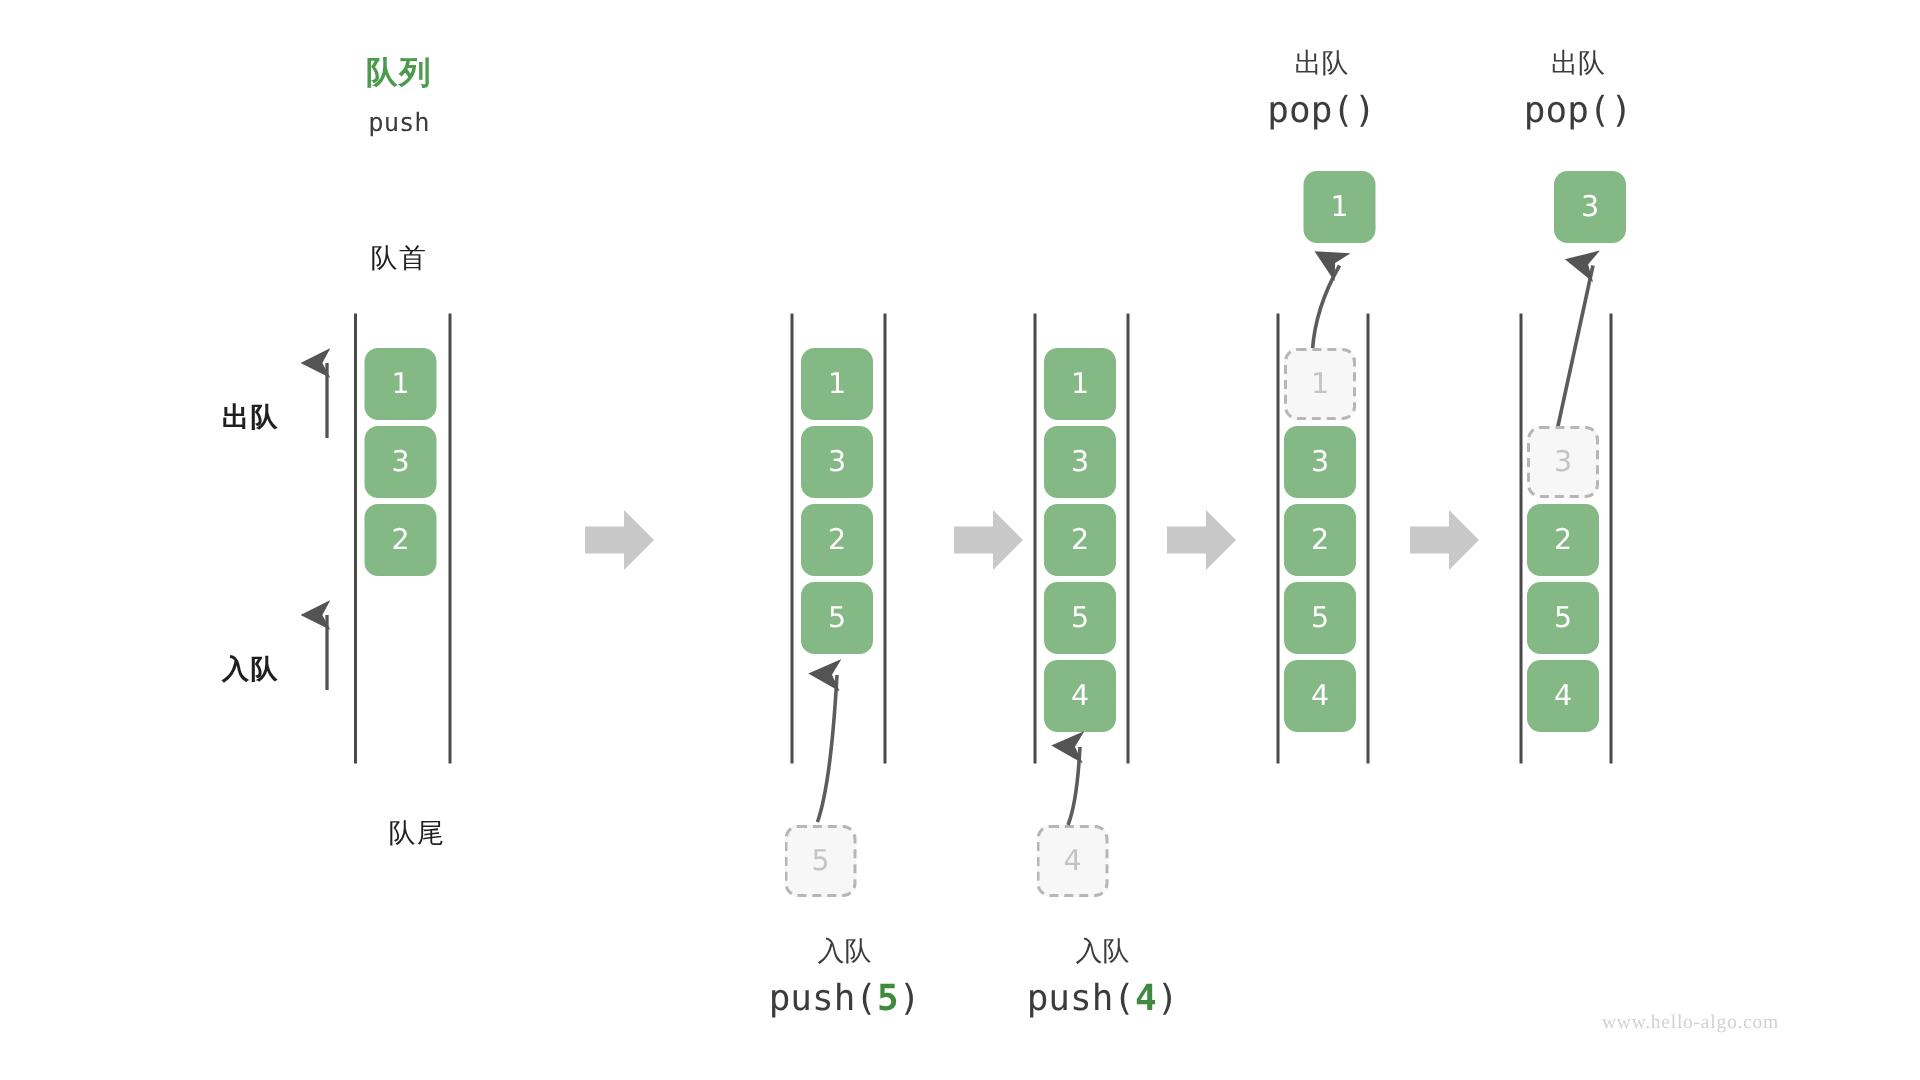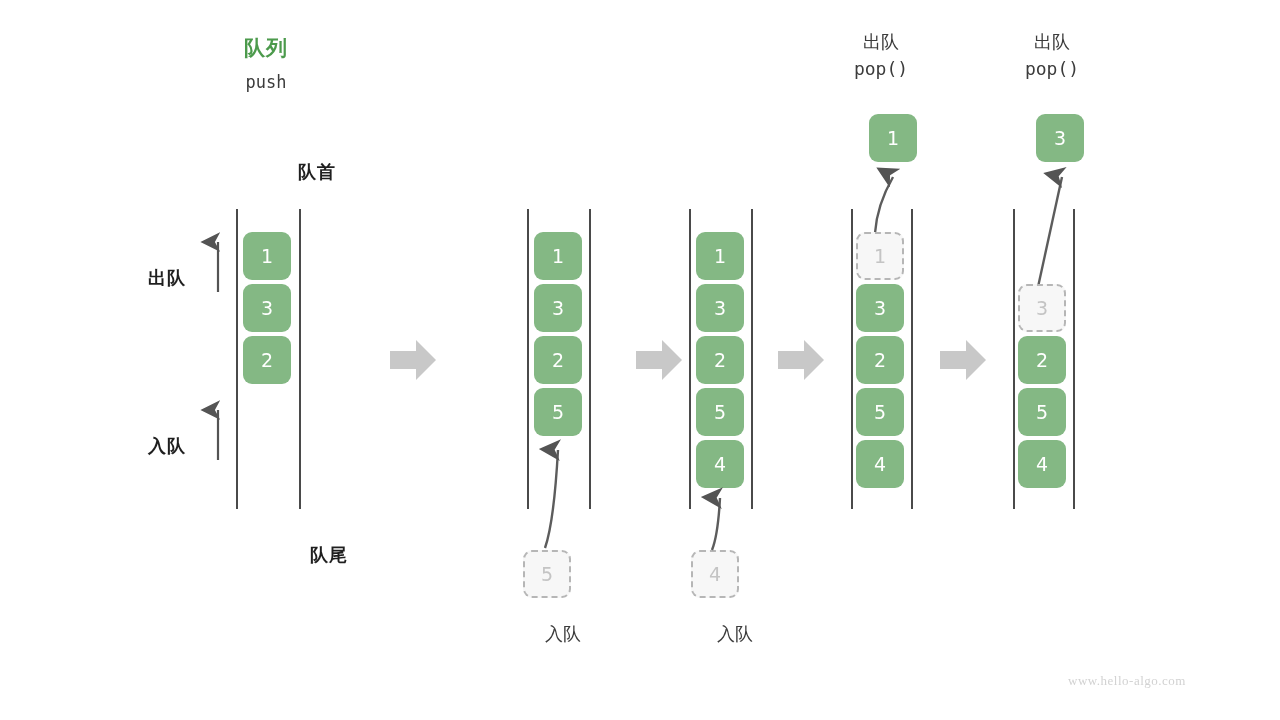--- a/index.html
+++ b/index.html
@@ -35,23 +35,23 @@
   }
   .title-en {
     font-size: 17px;
     font-family: "DejaVu Sans Mono", "Liberation Mono", monospace;
     color: #3c3c3c;
     text-align: center;
     white-space: nowrap;
   }
   .end-label {
     font-size: 18px;
-    font-weight: bold;
+    font-weight: normal;
     color: #1f1f1f;
-    text-align: right;
+    text-align: center;
     white-space: nowrap;
     letter-spacing: 1px;
   }
   .side-label {
     font-size: 18px;
     font-weight: bold;
     color: #1f1f1f;
     white-space: nowrap;
     letter-spacing: 1px;
   }
@@ -59,21 +59,21 @@
     text-align: center;
     white-space: nowrap;
     line-height: 1.42;
   }
   .op-cn {
     font-size: 18px;
     color: #3c3c3c;
     display: block;
   }
   .op-code {
-    font-size: 18px;
+    font-size: 24px;
     font-family: "DejaVu Sans Mono", "Liberation Mono", monospace;
     color: #3c3c3c;
     display: block;
   }
   .op-arg { color: #3f8a3f; font-weight: bold; }
 
   .watermark {
     font-size: 13px;
     font-family: "DejaVu Sans Mono", "Liberation Mono", monospace;
     color: #d2d2d2;
@@ -159,20 +159,21 @@
   <div class="cell filled" style="left:534px; top:388px;">5</div>
 
   <div class="cell ghost" style="left:523px; top:550px;">5</div>
 
   <svg class="abs" style="left:520px; top:430px;" width="80" height="120">
     <path d="M25,118 Q34,92 38,20" stroke="#5c5c5c" stroke-width="2.4" fill="none" marker-end="url(#mk-up)"></path>
   </svg>
 
   <div class="abs op-label" style="left:488px; top:622px; width:150px;">
     <span class="op-cn">入队</span>
+    <span class="op-code"><span>push(</span><span class="op-arg">5</span><span>)</span></span>
   </div>
 
   <svg class="abs" style="left:636px; top:340px;" width="48" height="42">
     <path d="M0,11 L26,11 L26,0 L46,20 L26,40 L26,29 L0,29 Z" fill="#c8c8c8"></path>
   </svg>
 
   <div class="rail" style="left:689px; top:209px; height:300px;"></div>
   <div class="rail" style="left:751px; top:209px; height:300px;"></div>
 
   <div class="cell filled" style="left:696px; top:232px;">1</div>
@@ -182,20 +183,21 @@
   <div class="cell filled" style="left:696px; top:440px;">4</div>
 
   <div class="cell ghost" style="left:691px; top:550px;">4</div>
 
   <svg class="abs" style="left:690px; top:480px;" width="70" height="72">
     <path d="M22,70 Q28,55 30,18" stroke="#5c5c5c" stroke-width="2.4" fill="none" marker-end="url(#mk-up)"></path>
   </svg>
 
   <div class="abs op-label" style="left:655px; top:622px; width:160px;">
     <span class="op-cn">入队</span>
+    <span class="op-code"><span>push(</span><span class="op-arg">4</span><span>)</span></span>
   </div>
 
   <svg class="abs" style="left:778px; top:340px;" width="48" height="42">
     <path d="M0,11 L26,11 L26,0 L46,20 L26,40 L26,29 L0,29 Z" fill="#c8c8c8"></path>
   </svg>
 
   <div class="abs op-label" style="left:806px; top:30px; width:150px;">
     <span class="op-cn">出队</span>
     <span class="op-code">pop()</span>
   </div>

